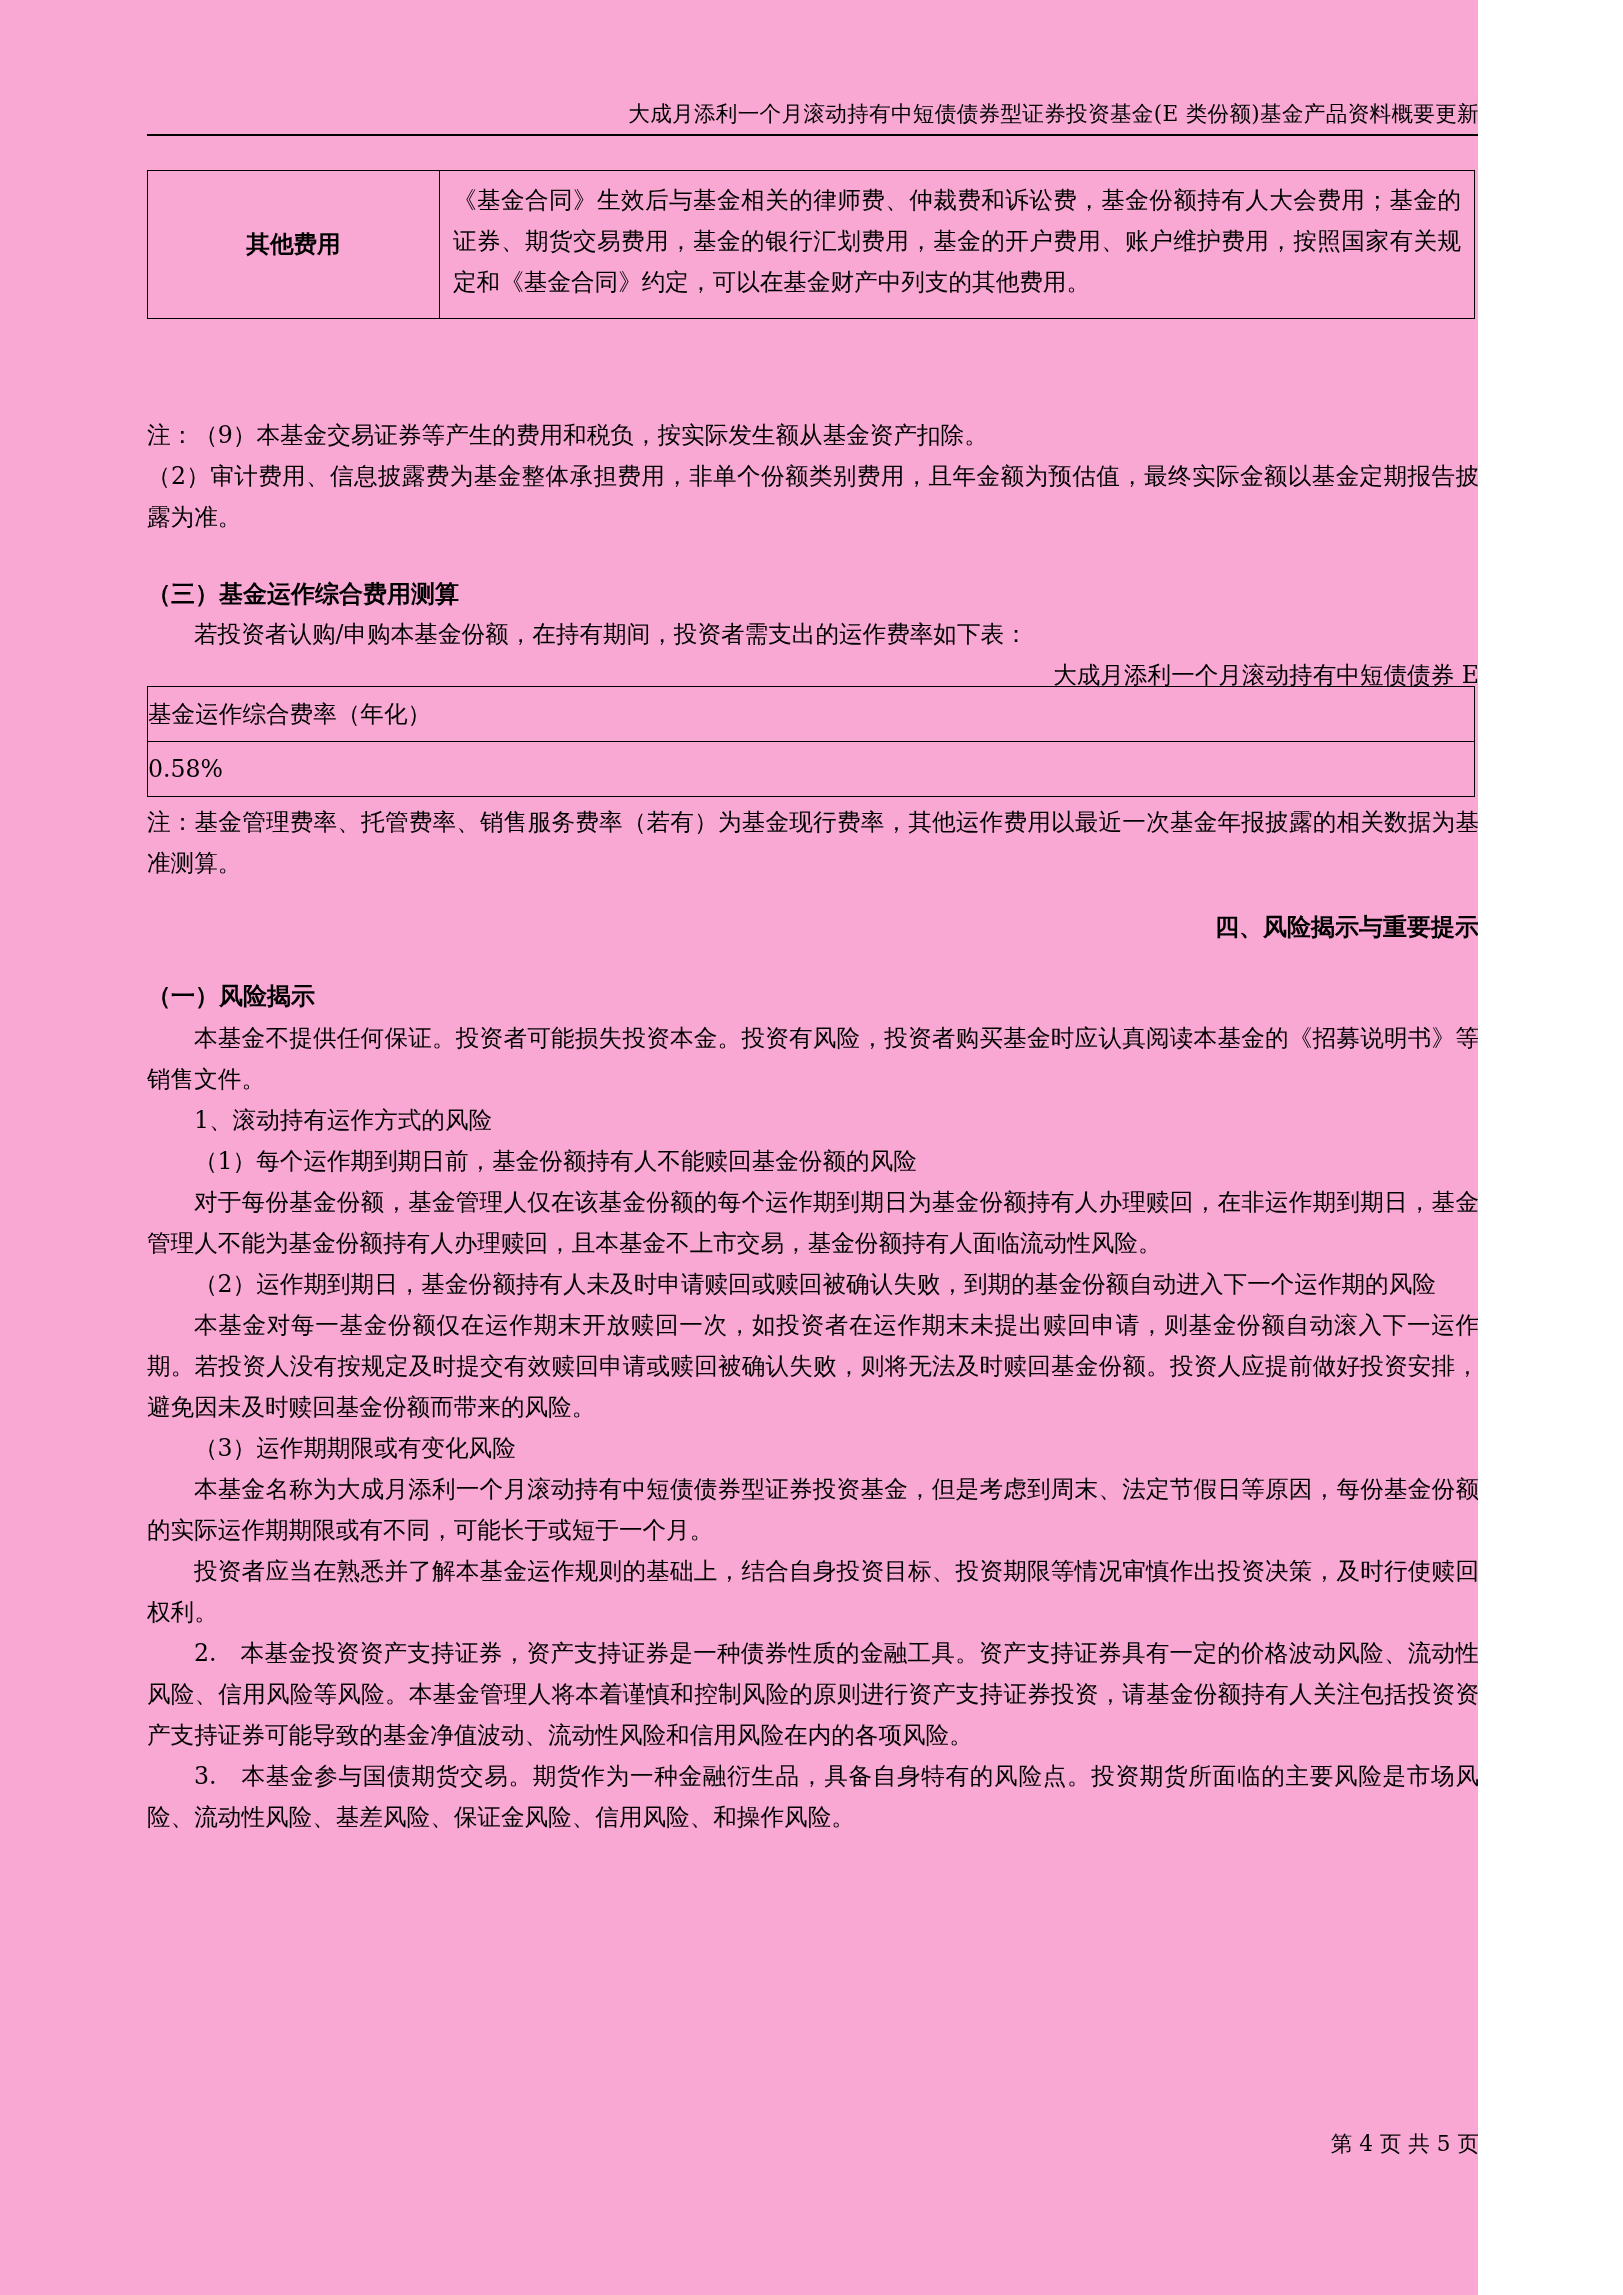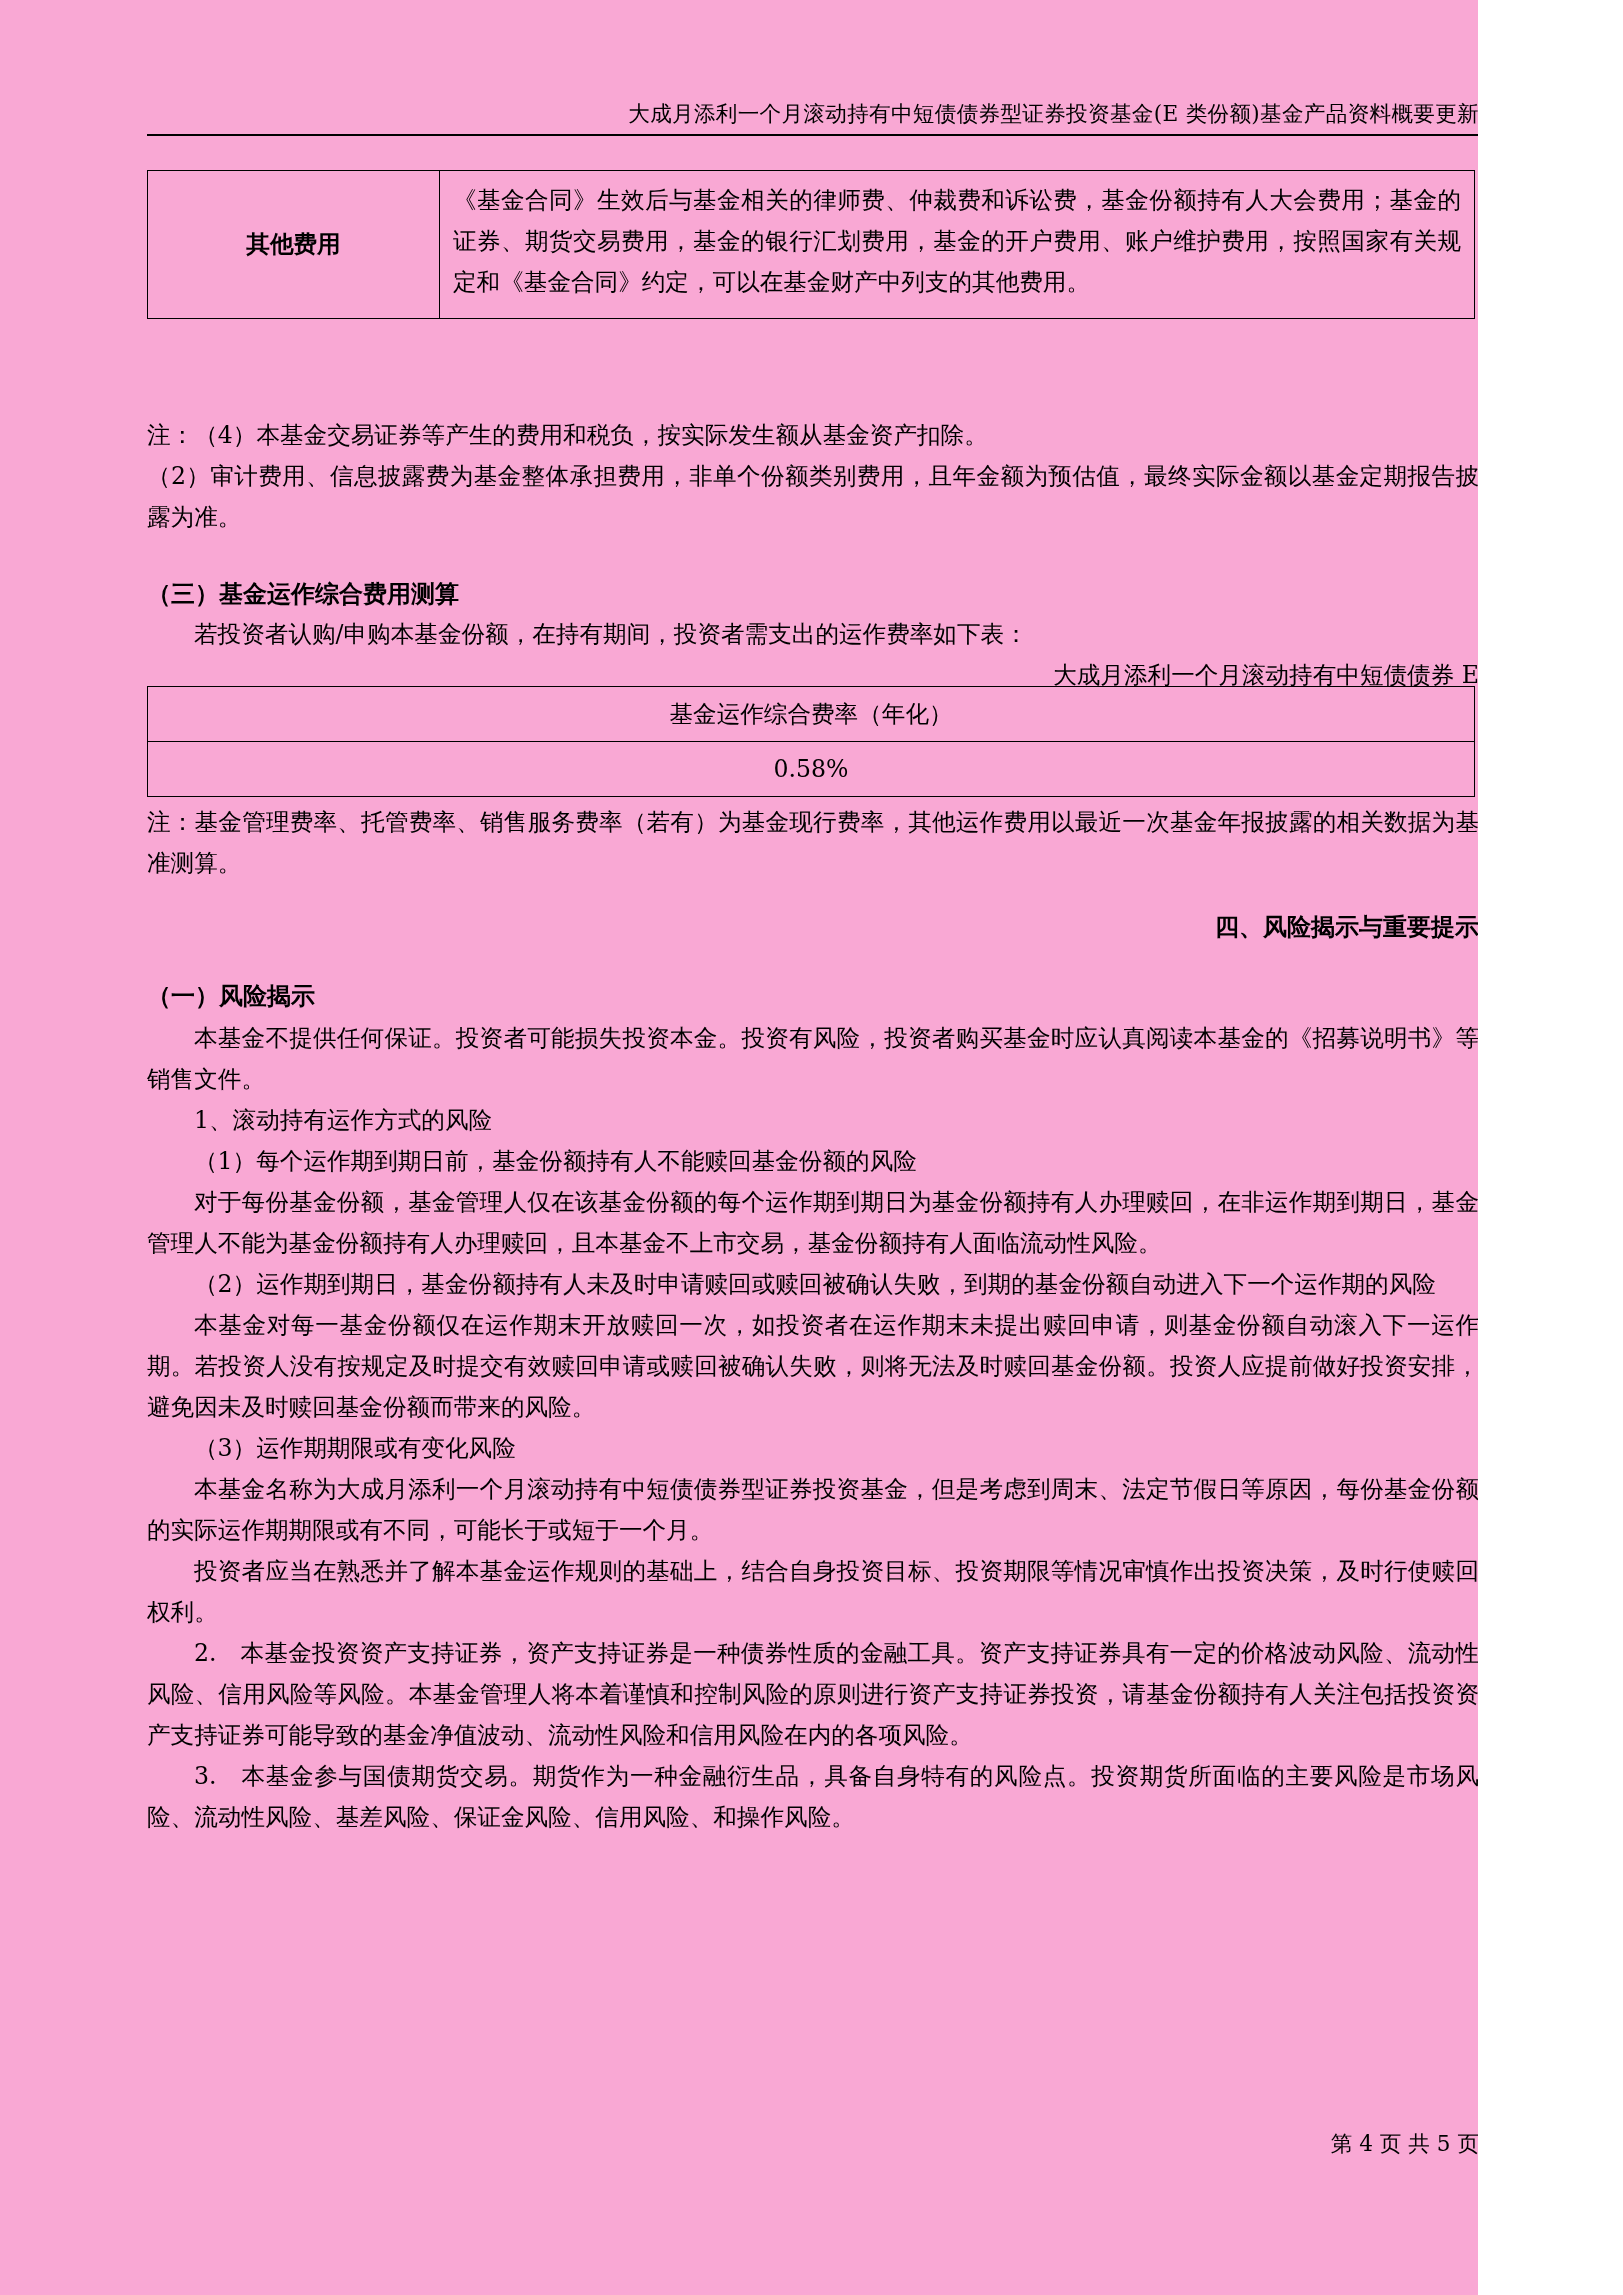--- a/index.html
+++ b/index.html
@@ -113,21 +113,21 @@
   .rate-table {
     position: absolute;
     left: 147px;
     top: 686px;
     width: 1328px;
     border-collapse: collapse;
     table-layout: fixed;
   }
   .rate-table td {
     border: 1.3px solid #000;
-    text-align: center;
+    text-align: left;
     font-size: 23.6px;
     height: 54px;
     padding: 0;
   }
   .rate-note-block {
     position: absolute;
     left: 147px;
     top: 802px;
     width: 1332px;
   }
@@ -184,21 +184,21 @@
         <span>其他费用</span>
       </td>
       <td class="body-cell">
         <div class="fee-body-text">《基金合同》生效后与基金相关的律师费、仲裁费和诉讼费，基金份额持有人大会费用；基金的证券、期货交易费用，基金的银行汇划费用，基金的开户费用、账户维护费用，按照国家有关规定和《基金合同》约定，可以在基金财产中列支的其他费用。</div>
       </td>
     </tr>
   </tbody>
     </table>
 
   <div class="notes-block">
-    <p class="para">注：（4）本基金交易证券等产生的费用和税负，按实际发生额从基金资产扣除。</p>
+    <p class="para">注：（9）本基金交易证券等产生的费用和税负，按实际发生额从基金资产扣除。</p>
     <p class="para">（2）审计费用、信息披露费为基金整体承担费用，非单个份额类别费用，且年金额为预估值，最终实际金额以基金定期报告披露为准。</p>
   </div>
 
   <div class="sec3-block">
     <p class="heading">（三）基金运作综合费用测算</p>
     <p class="para indent">若投资者认购/申购本基金份额，在持有期间，投资者需支出的运作费率如下表：</p>
     <p class="para center">大成月添利一个月滚动持有中短债债券 E</p>
   </div>
 
   <table class="rate-table">

